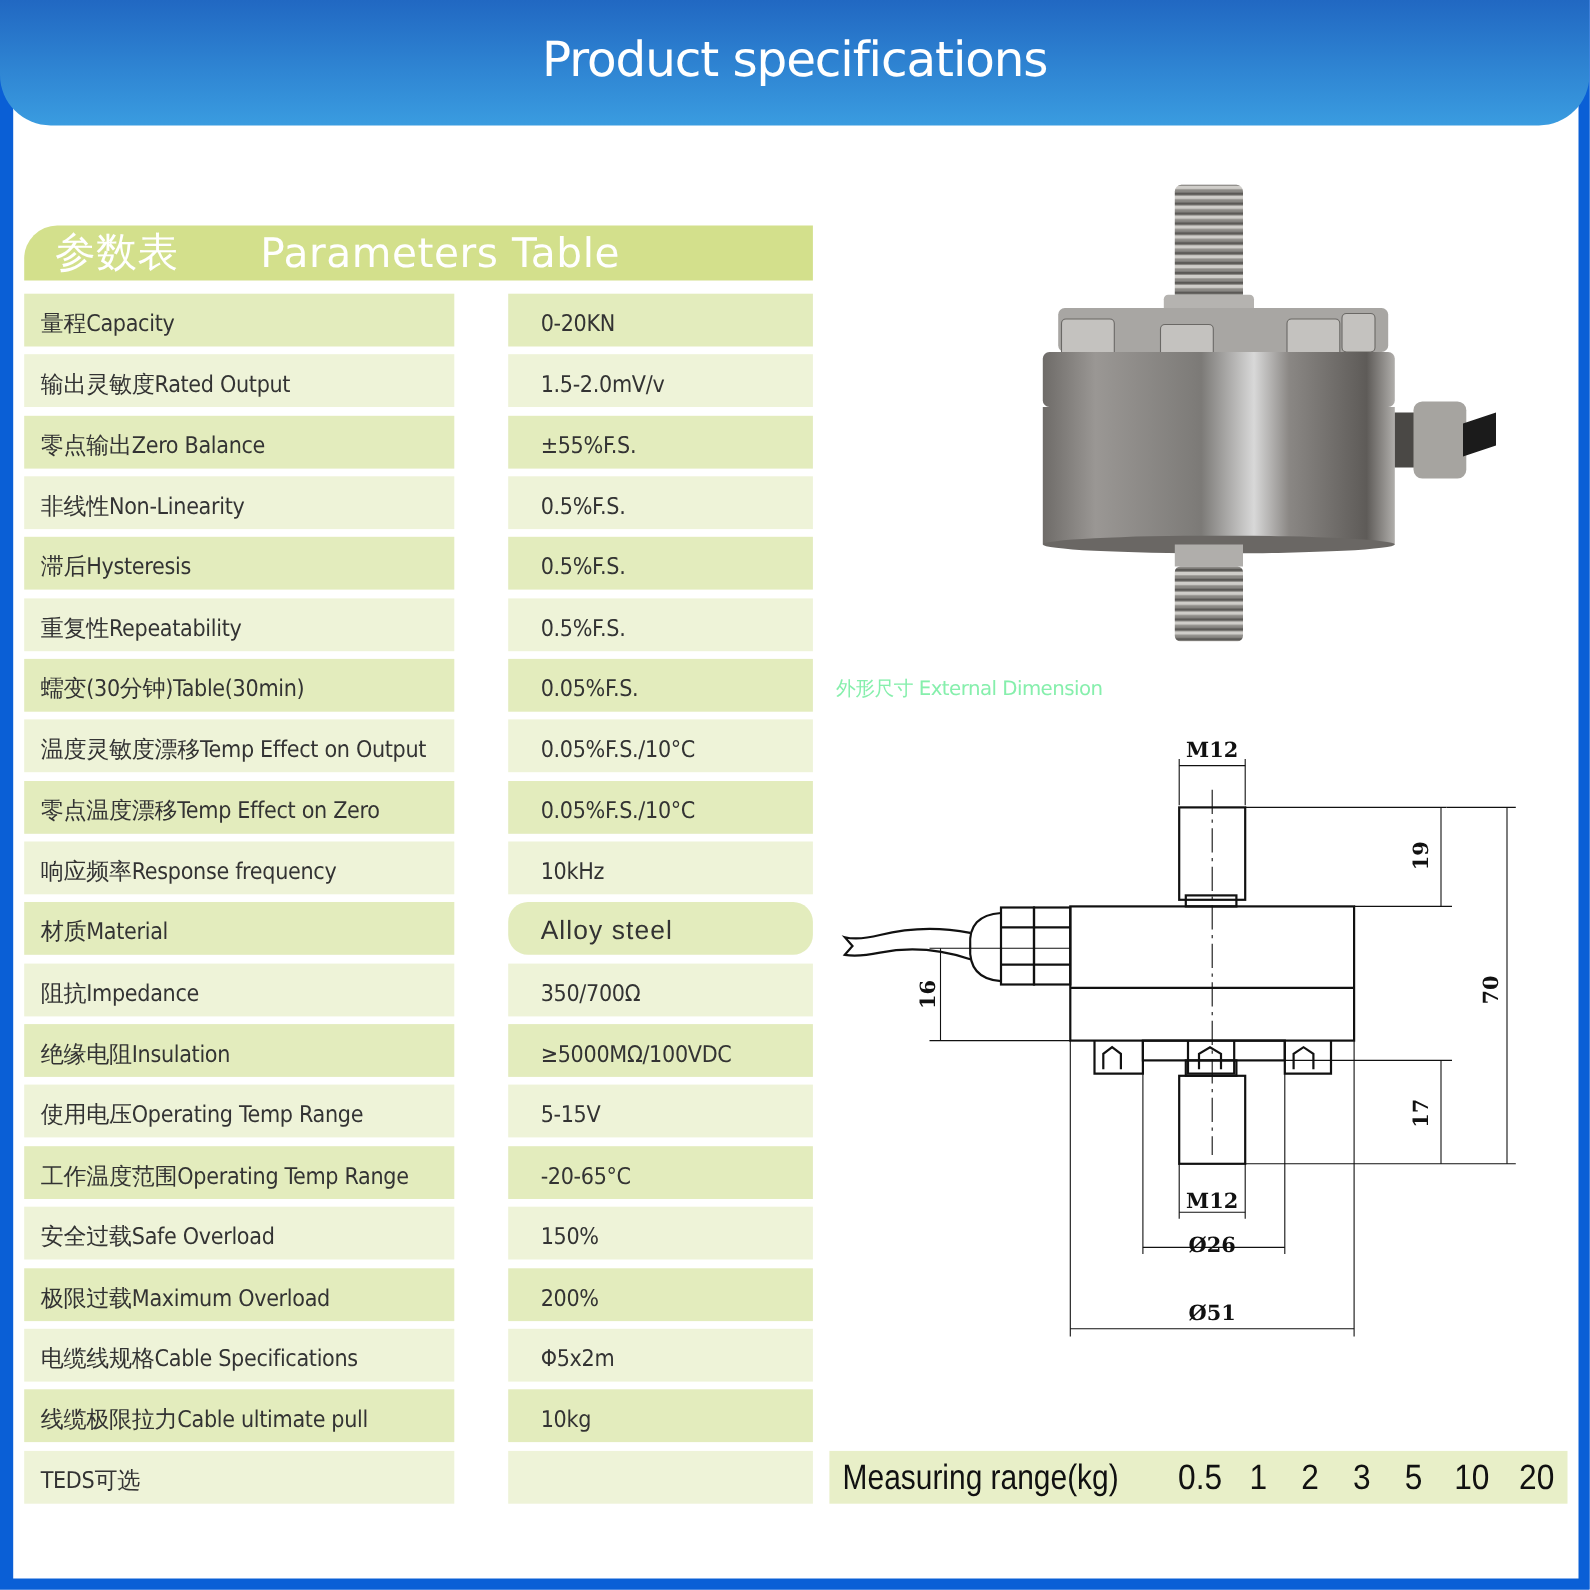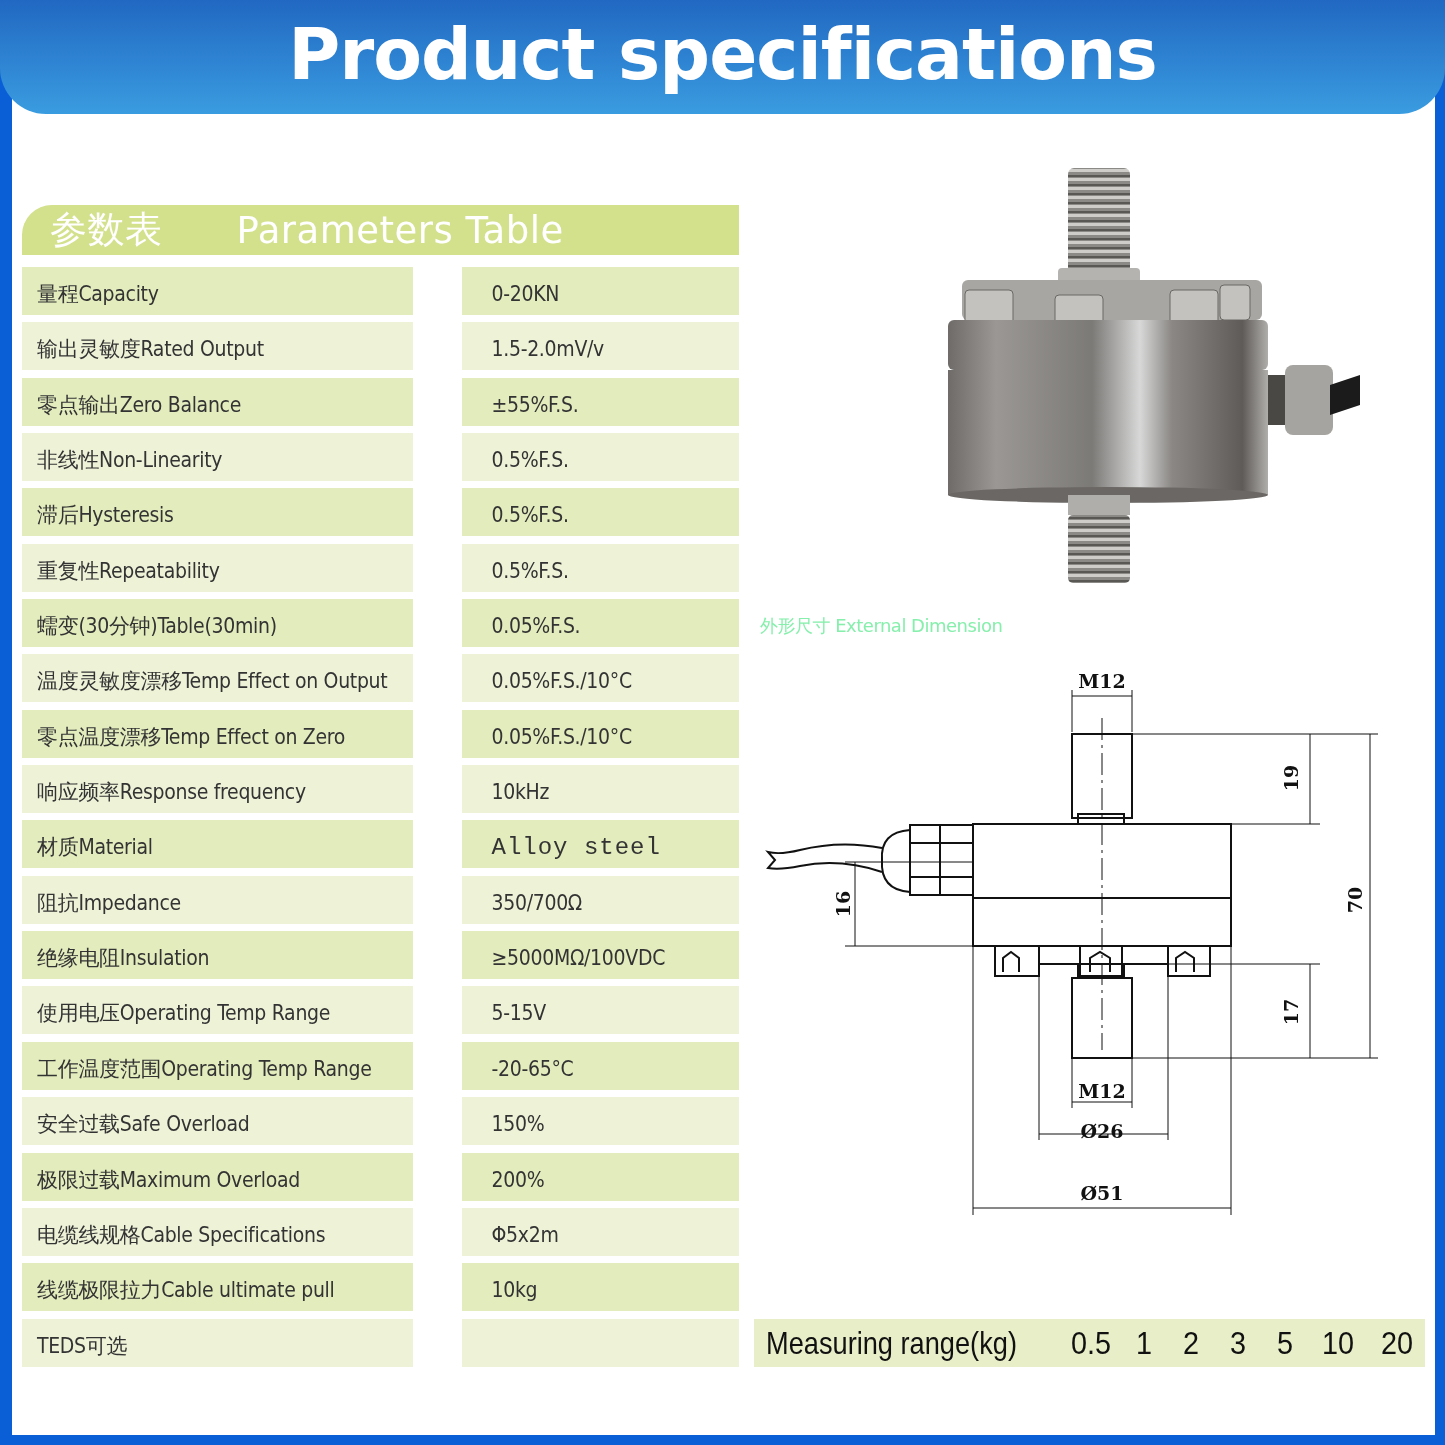--- a/index.html
+++ b/index.html
@@ -10,22 +10,22 @@
     position: absolute; left: 12px; top: 0; width: 1423px; height: 1435px;
     background: #ffffff;
   }
   .header {
     position: absolute; left: 0; top: 0; width: 1445px; height: 114px;
     background: linear-gradient(to bottom, #2168c2 0%, #3a9ce0 100%);
     border-radius: 0 0 46px 46px;
     display: flex; align-items: center; justify-content: center;
   }
   .header h1 {
-    color: #ffffff; font-family: "DejaVu Sans", sans-serif; font-weight: bold;
-    font-size: 71px; letter-spacing: -1px; margin-top: -6px;
+    color: #ffffff; font-family: "DejaVu Sans", sans-serif; font-weight: normal;
+    font-size: 44px; letter-spacing: -1px; margin-top: -6px;
   }
 
   
   .ptable { position: absolute; left: 22px; top: 205px; width: 717px; }
   .ptitle {
     height: 50px; background: #d3e08c; border-top-left-radius: 30px;
     display: flex; align-items: center; padding-left: 28px;
     color: #ffffff; font-size: 37px; font-family: "DejaVu Sans", sans-serif;
     font-weight: normal; letter-spacing: 0.5px; gap: 48px;
   }
@@ -34,21 +34,21 @@
   .row { display: flex; height: 48px; margin-bottom: 7.35px; gap: 40px; }
   .row .k, .row .v {
     display: flex; align-items: center; font-size: 21px; color: #333333;
     font-family: "DejaVu Sans Condensed", "DejaVu Sans", sans-serif;
     letter-spacing: -0.3px; padding-top: 6px;
   }
   .row .k { width: 414px; padding-left: 15px; }
   .row .v { width: 293px; margin-left: 9px; padding-left: 30px; }
   .row.dark .k, .row.dark .v { background: #e3ecbd; }
   .row.light .k, .row.light .v { background: #eef3d8; }
-  .row .v.mono { font-family: Liberation Mono, monospace; font-size: 24px; letter-spacing: 1px; }
+  .row .v.mono { font-family: Liberation Sans, sans-serif; font-size: 24px; letter-spacing: 1px; border-radius: 18px; }
 
   
   .photo { position: absolute; left: 920px; top: 160px; width: 440px; height: 430px; }
 
   .dim-label {
     position: absolute; left: 760px; top: 614px; font-size: 18px; color: #86efac;
     font-family: "DejaVu Sans", sans-serif; letter-spacing: -0.5px;
   }
   .drawing { position: absolute; left: 760px; top: 660px; width: 640px; height: 560px; }
 

